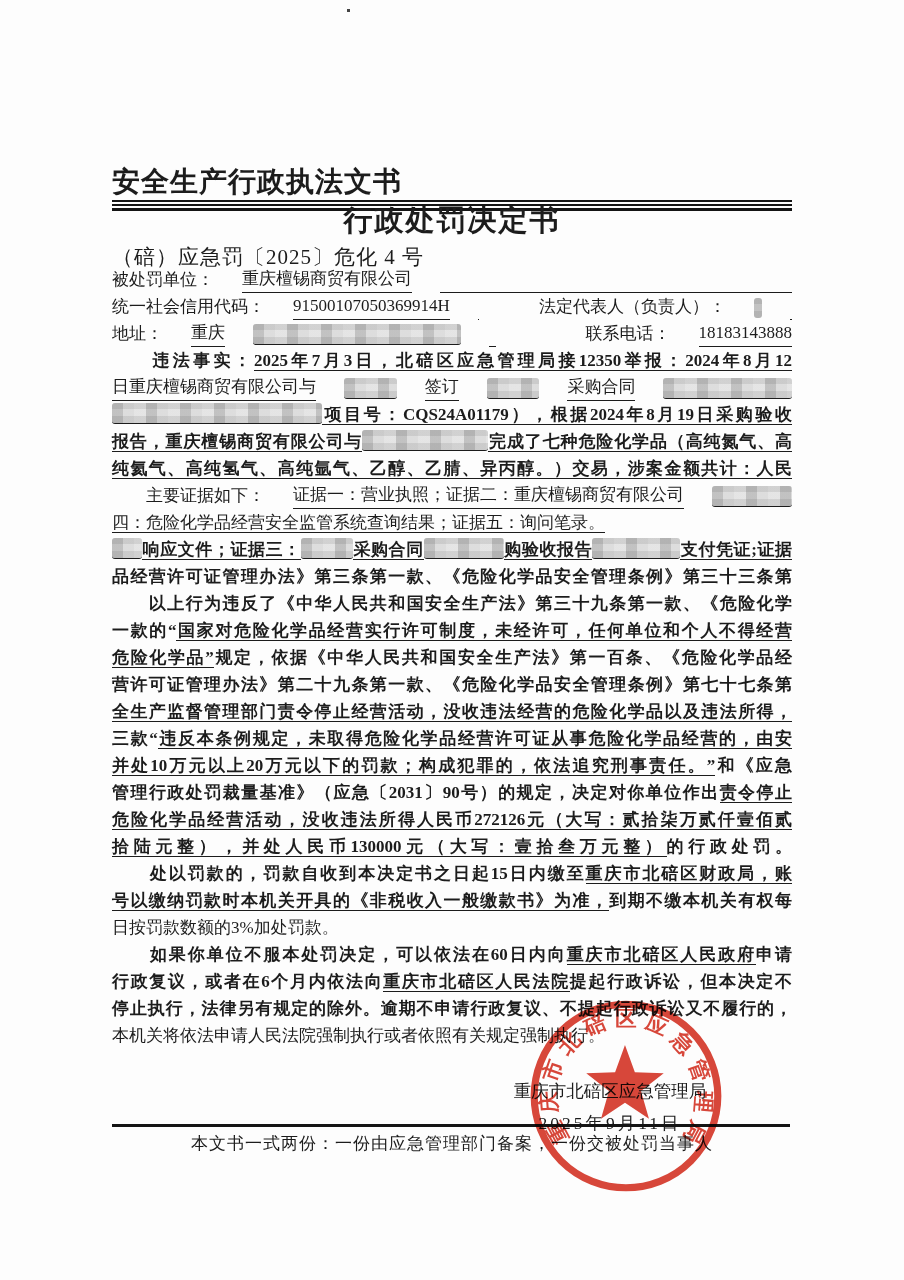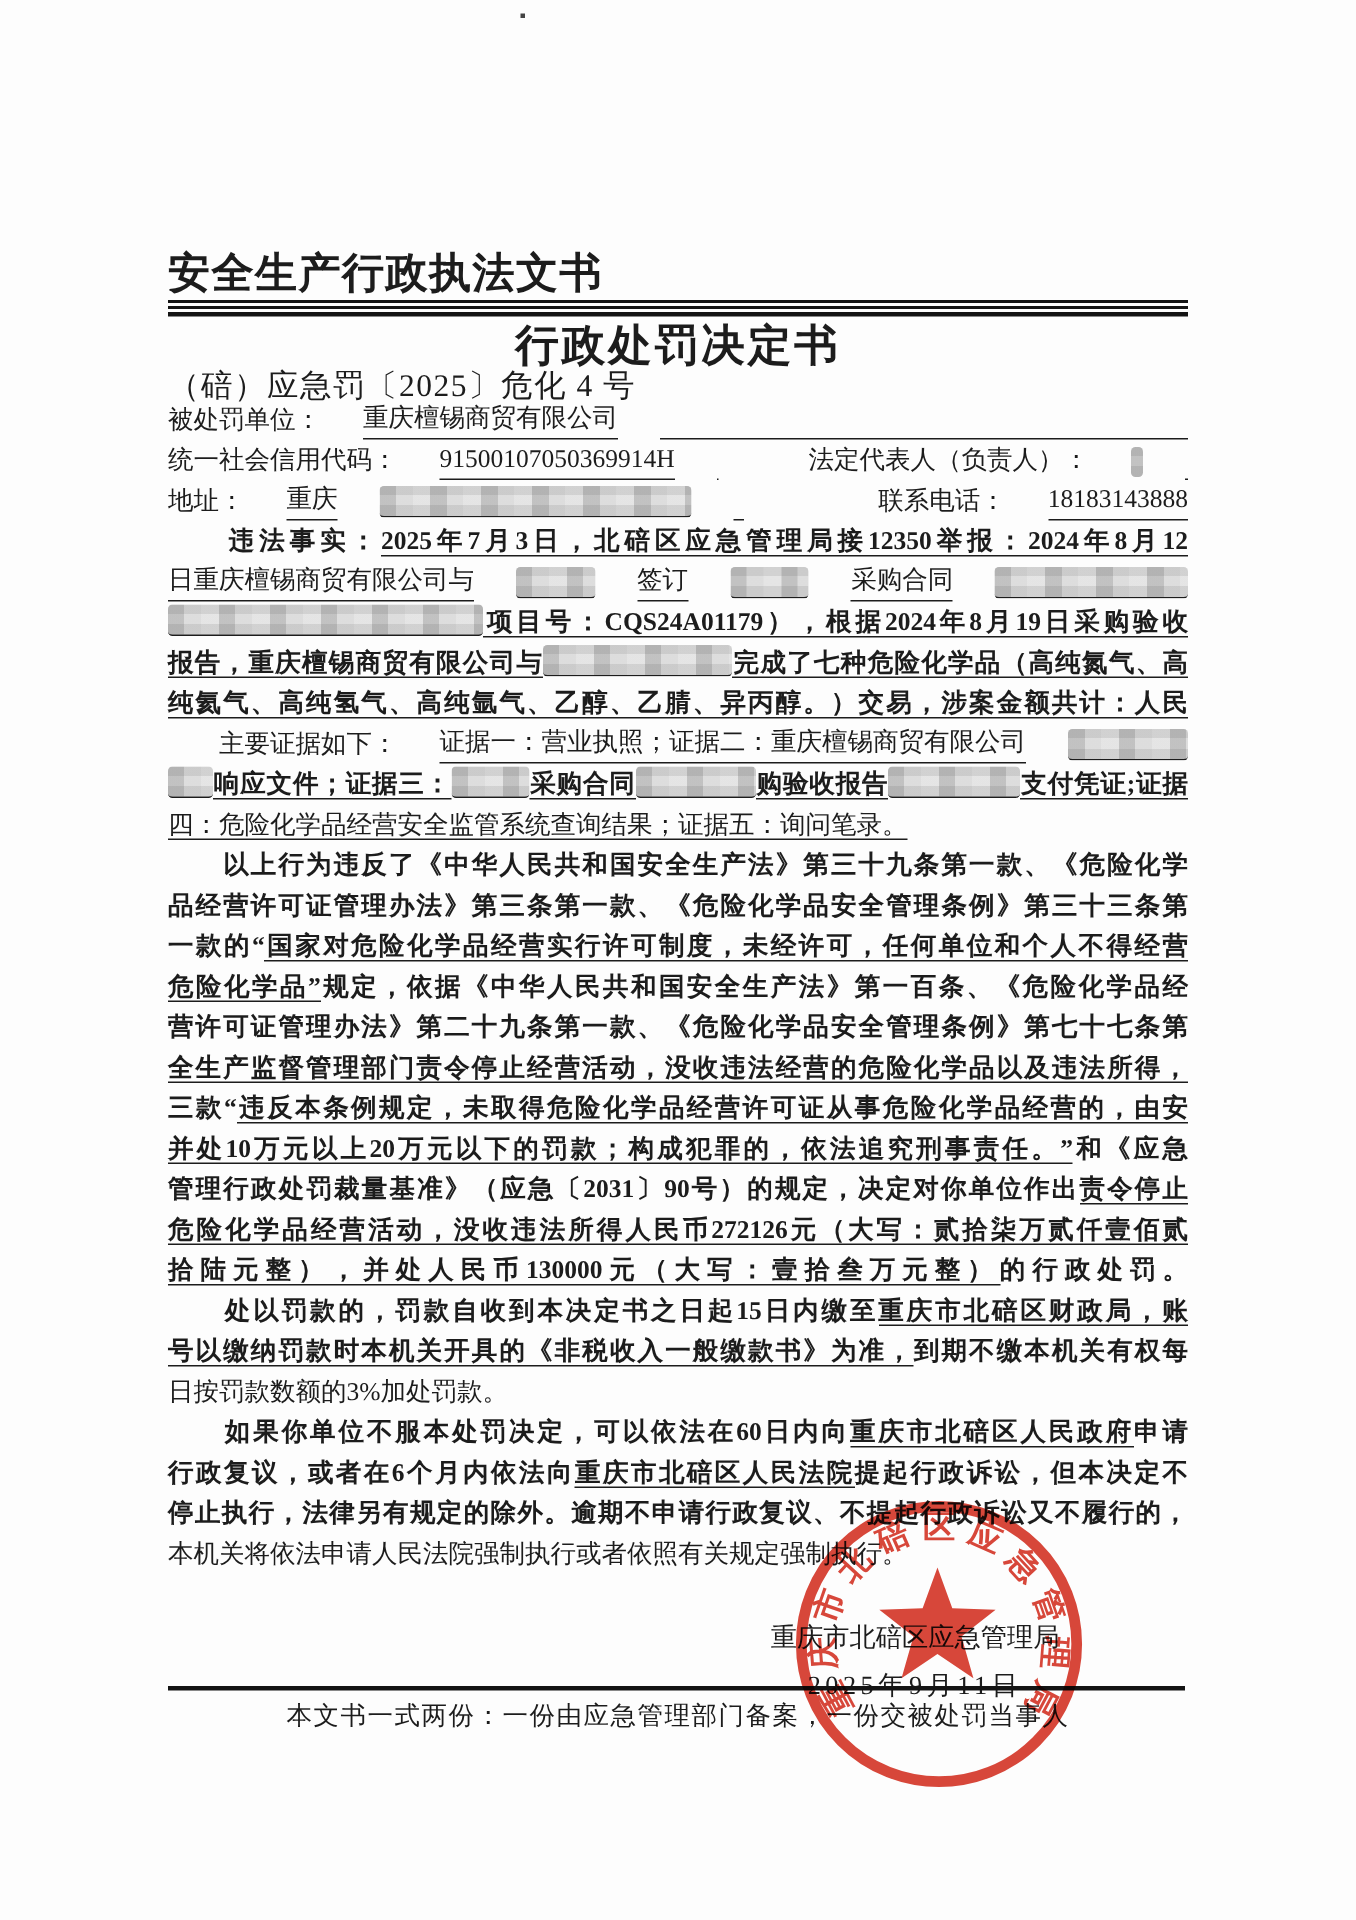--- a/index.html
+++ b/index.html
@@ -13,21 +13,21 @@
   .dot{position:absolute;left:347px;top:9px;width:3px;height:3px;background:#444;}
   .doc-category{
     position:absolute;top:163px;left:112px;width:680px;text-align:left;
     font-size:28px;font-weight:700;letter-spacing:1px;
   }
   .rule{position:absolute;left:112px;width:680px;background:#141414;}
   .rule.r1{top:200px;height:1.5px;}
   .rule.r2{top:204px;height:1.5px;}
   .rule.r3{top:208px;height:3px;}
   .doc-title{
-    position:absolute;top:211px;left:112px;width:680px;text-align:center;
+    position:absolute;top:201px;left:112px;width:680px;text-align:center;
     font-size:29px;font-weight:700;letter-spacing:2px;
   }
   .doc-number{
     position:absolute;top:243px;left:112px;width:680px;
     font-size:21px;letter-spacing:1px;
   }
   .body-text{position:absolute;top:266px;left:112px;width:680px;}
   .ln{
     width:680px;height:27px;line-height:27px;font-size:17px;
     position:relative;
@@ -117,24 +117,24 @@
         <span class="blur u grow" style="width: 200px;"></span>
       </div>
       <div class="ln j"><span class="blur u" style="width: 210px;"></span><span class="u">项目号：CQS24A01179），根据2024年8月19日采购验收</span></div>
       <div class="ln j"><span class="u">报告，重庆檀锡商贸有限公司与</span><span class="blur u" style="width: 126px;"></span><span class="u">完成了七种危险化学品（高纯氮气、高</span></div>
       <div class="ln j"><span class="u">纯氦气、高纯氢气、高纯氩气、乙醇、乙腈、异丙醇。）交易，涉案金额共计：人民</span></div>
       <div class="ln f">
         <span class="">　　主要证据如下：</span>
         <span class="u">证据一：营业执照；证据二：重庆檀锡商贸有限公司</span>
         <span class="blur u grow" style="width: 140px;"></span>
       </div>
+      <div class="ln"><span class="u">四：危险化学品经营安全监管系统查询结果；证据五：询问笔录。</span></div>
       <div class="ln j"><span class="blur u" style="width: 30px;"></span><span class="u">响应文件；证据三：</span><span class="blur u" style="width: 52px;"></span><span class="u">采购合同</span><span class="blur u" style="width: 80px;"></span><span class="u">购验收报告</span><span class="blur u" style="width: 88px;"></span><span class="u">支付凭证;证据</span></div>
-      <div class="ln"><span class="u">四：危险化学品经营安全监管系统查询结果；证据五：询问笔录。</span></div>
+      <div class="ln j"><span class="">品经营许可证管理办法》第三条第一款、《危险化学品安全管理条例》第三十三条第</span></div>
       <div class="ln j"><span class="">　　以上行为违反了《中华人民共和国安全生产法》第三十九条第一款、《危险化学</span></div>
-      <div class="ln j"><span class="">品经营许可证管理办法》第三条第一款、《危险化学品安全管理条例》第三十三条第</span></div>
       <div class="ln j"><span class="">一款的“</span><span class="u">国家对危险化学品经营实行许可制度，未经许可，任何单位和个人不得经营</span></div>
       <div class="ln j"><span class="u">危险化学品”</span><span class="">规定，依据《中华人民共和国安全生产法》第一百条、《危险化学品经</span></div>
       <div class="ln j"><span class="">营许可证管理办法》第二十九条第一款、《危险化学品安全管理条例》第七十七条第</span></div>
       <div class="ln j"><span class="u">全生产监督管理部门责令停止经营活动，没收违法经营的危险化学品以及违法所得，</span></div>
       <div class="ln j"><span class="">三款“</span><span class="u">违反本条例规定，未取得危险化学品经营许可证从事危险化学品经营的，由安</span></div>
       <div class="ln j"><span class="u">并处10万元以上20万元以下的罚款；构成犯罪的，依法追究刑事责任。”</span><span class="">和《应急</span></div>
       <div class="ln j"><span class="">管理行政处罚裁量基准》（应急〔2031〕90号）的规定，决定对你单位作出</span><span class="u">责令停止</span></div>
       <div class="ln j"><span class="u">危险化学品经营活动，没收违法所得人民币272126元（大写：贰拾柒万贰仟壹佰贰</span></div>
       <div class="ln j"><span class="u">拾陆元整），并处人民币130000元（大写：壹拾叁万元整）</span><span class="">的行政处罚。</span></div>
       <div class="ln j"><span class="">　　处以罚款的，罚款自收到本决定书之日起15日内缴至</span><span class="u">重庆市北碚区财政局，账</span></div>

